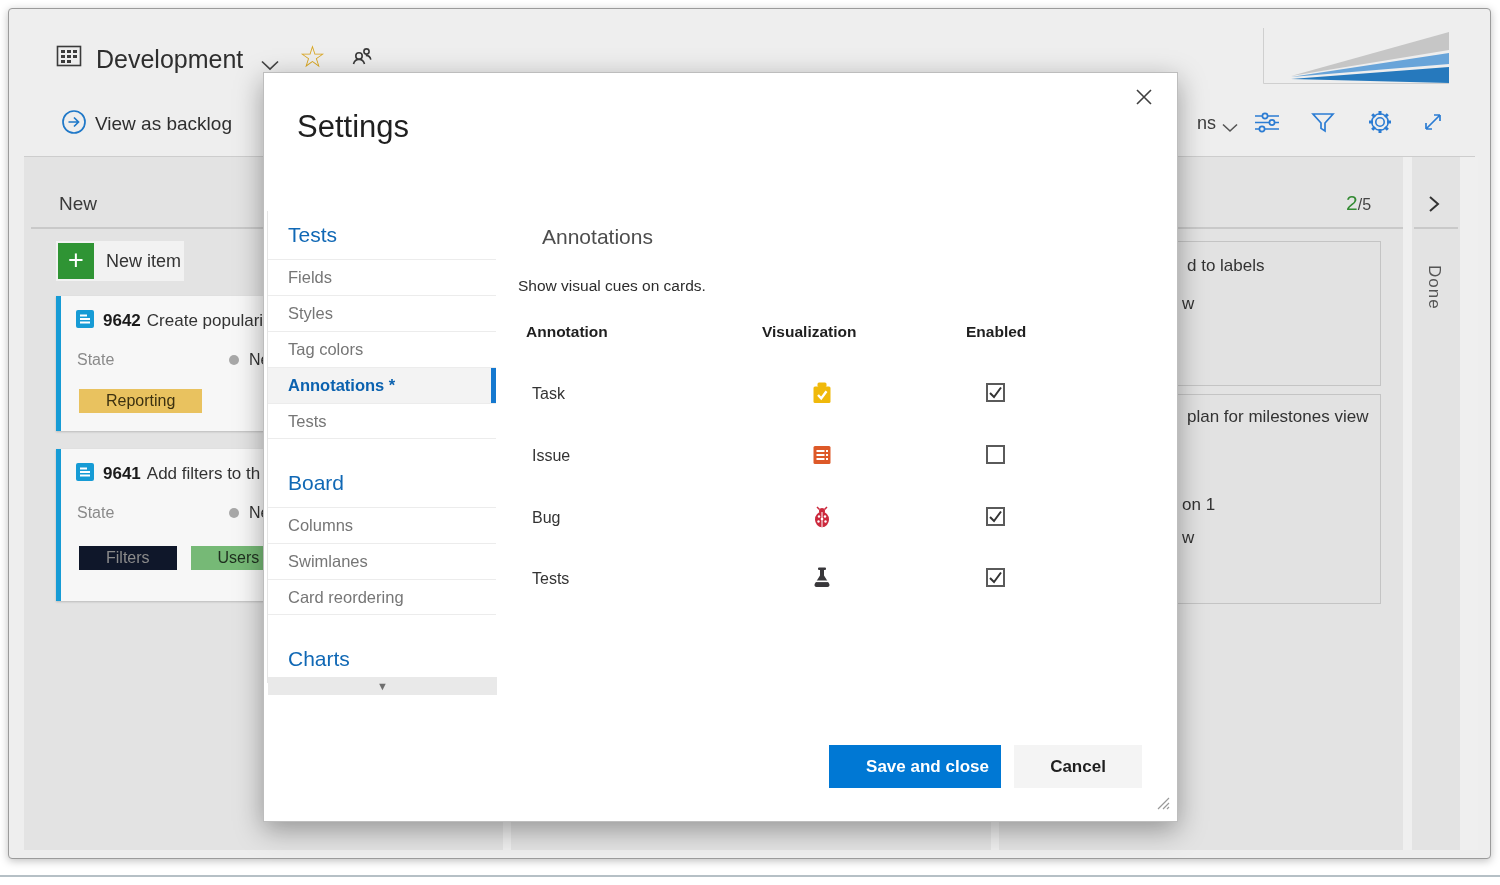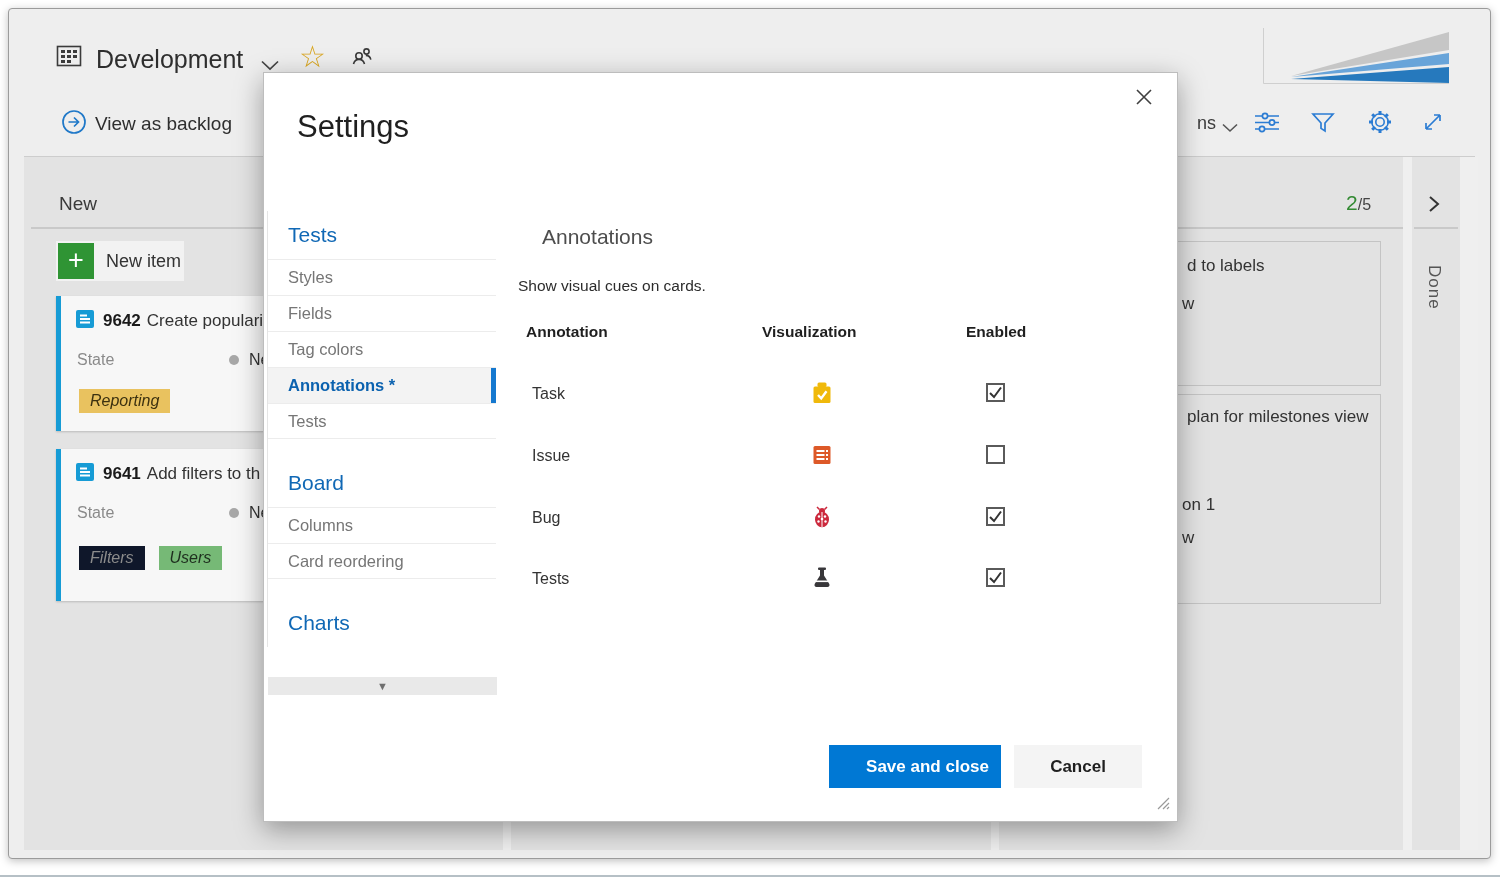--- a/index.html
+++ b/index.html
@@ -34,21 +34,21 @@
 
   .card { position:absolute; width:450px; background:#f7f7f7; border-left:5px solid #169bd5;
           box-shadow:0 1px 2px rgba(0,0,0,.18); }
   .card-title-row { position:absolute; left:15px; top:14px; display:flex; align-items:center; white-space:nowrap; }
   .card-id { font-size:17px; font-weight:bold; color:#1b1b1b; margin:0 6px 0 9px; }
   .card-title { font-size:17px; color:#333; }
   .state-label { position:absolute; left:16px; top:55px; font-size:16px; color:#8a8a8a; }
   .state-val { position:absolute; left:168px; top:55px; display:flex; align-items:center; font-size:16px; color:#333; }
   .state-dot { width:10px; height:10px; border-radius:50%; background:#a8a8a8; margin-right:10px; }
   .tagrow { position:absolute; left:18px; display:flex; gap:14px; }
-  .tag { display:inline-block; padding:3px 11px; font-size:16px; white-space:nowrap;font-style:italic; }
+  .tag { display:inline-block; padding:3px 27px; font-size:16px; white-space:nowrap; }
   .tag-reporting { background:#e9c25f; color:#3c3110; }
   .tag-filters { background:#0f172a; color:#8b8b8b; }
   .tag-users { background:#76b976; color:#1e2e1e; }
 
   .bgcard { position:absolute; width:208px; background:#e2e2e2; border:1px solid #c4c4c4; font-size:17px; color:#333; }
   .bgcard span { position:absolute; white-space:nowrap; }
 
   
   .dialog { position:absolute; left:263px; top:72px; width:915px; height:750px; background:#fff;
             border:1px solid #bdbdbd; box-shadow:0 8px 26px rgba(0,0,0,.35); z-index:30; }
@@ -262,29 +262,30 @@
     <div class="close-btn">
       <svg width="18" height="18" viewBox="0 0 18 18" stroke="#404040" stroke-width="1.6">
           <path d="M2 2l14 14M16 2 2 16"></path>
         </svg>
     </div>
     <div class="dlg-title">Settings</div>
 
     <div class="side">
       <div class="side-h">Tests</div>
       <ul class="side-list">
+        <li>Fields</li>
         <li>Styles</li>
-        <li>Fields</li>
         <li>Tag colors</li>
         <li class="sel"><span>Annotations *</span><span class="sel-bar"></span></li>
         <li>Tests</li>
       </ul>
       <div class="side-h gap">Board</div>
       <ul class="side-list">
         <li>Columns</li>
+        <li>Swimlanes</li>
         <li>Card reordering</li>
       </ul>
       <div class="side-h gap">Charts</div>
       <div class="side-scroll">▼</div>
     </div>
 
     <div class="pane-h">Annotations</div>
     <div class="pane-desc">Show visual cues on cards.</div>
 
     <span class="th" style="left:262px;">Annotation</span>

